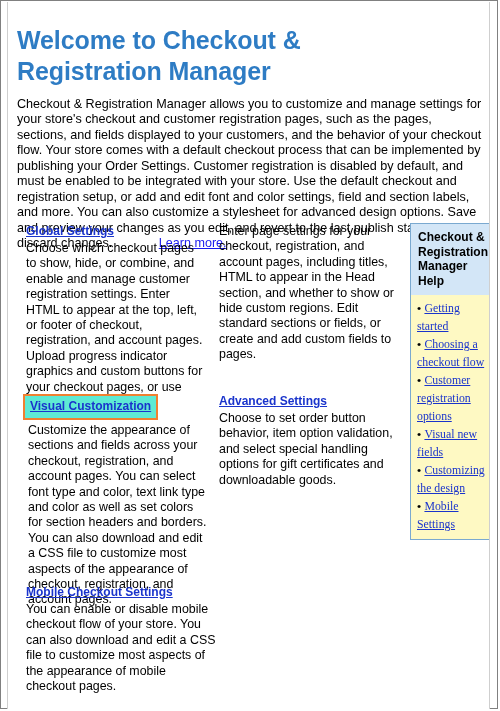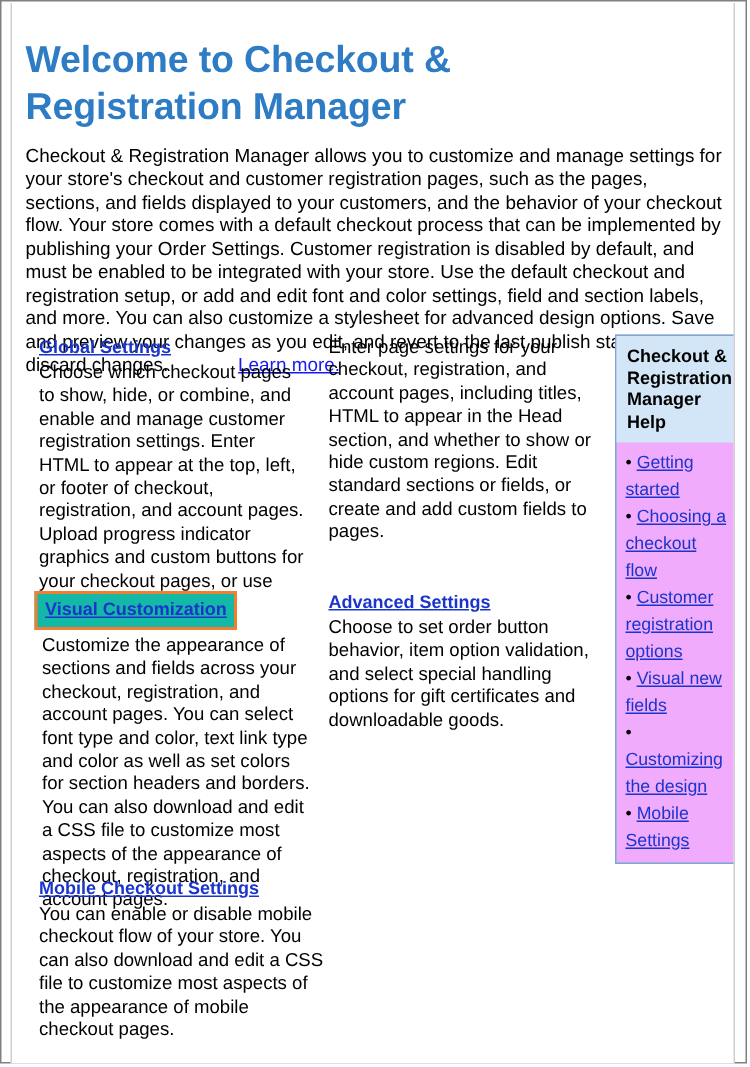--- a/index.html
+++ b/index.html
@@ -90,41 +90,41 @@
     text-decoration: underline;
     margin: 0 0 2px 0;
     cursor: pointer;
     line-height: 15px;
   }
   .section-heading.highlighted {
     border: 2px solid #f08030;
     padding: 3px 5px 4px 5px;
     margin-left: -5px;
     margin-bottom: 3px;
-    background: #14b8a6;
+    background: #5eead4;
   }
   .section-body {
     margin: 0;
   }
 
   
   #sec-global           { left: 18px;  top: 222px; width: 178px; }
   #sec-page-config      { left: 211px; top: 222px; width: 180px; }
   #sec-visual           { left: 20px;  top: 392px; width: 180px; }
   #sec-advanced         { left: 211px; top: 392px; width: 180px; }
   #sec-mobile           { left: 18px;  top: 583px; width: 190px; }
 
   
   #help-panel {
     position: absolute;
     left: 402px;
     top: 221px;
     width: 83px;
     border: 1px solid #7aa9d0;
-    background: #f0abfc;
+    background: #fef9c3;
     box-sizing: border-box;
   }
   #help-panel-header {
     background: #d3e6f7;
     color: #000000;
     font-size: 12px;
     font-weight: bold;
     line-height: 14.5px;
     padding: 6px 6px 7px 7px;
   }
@@ -140,20 +140,21 @@
     margin: 0 0 0 0;
     padding: 0;
   }
   .bullet {
     color: #000000;
   }
   .help-link {
     color: #1a34cc;
     text-decoration: underline;
     cursor: pointer;
+    font-family: Liberation Serif, serif;
   }
 </style>
 </head>
 <body>
 
 <div id="window-frame">
   <div id="content-pane">
     <div id="inner">
 
       <h1 id="page-title">Welcome to Checkout &amp; Registration Manager</h1>

